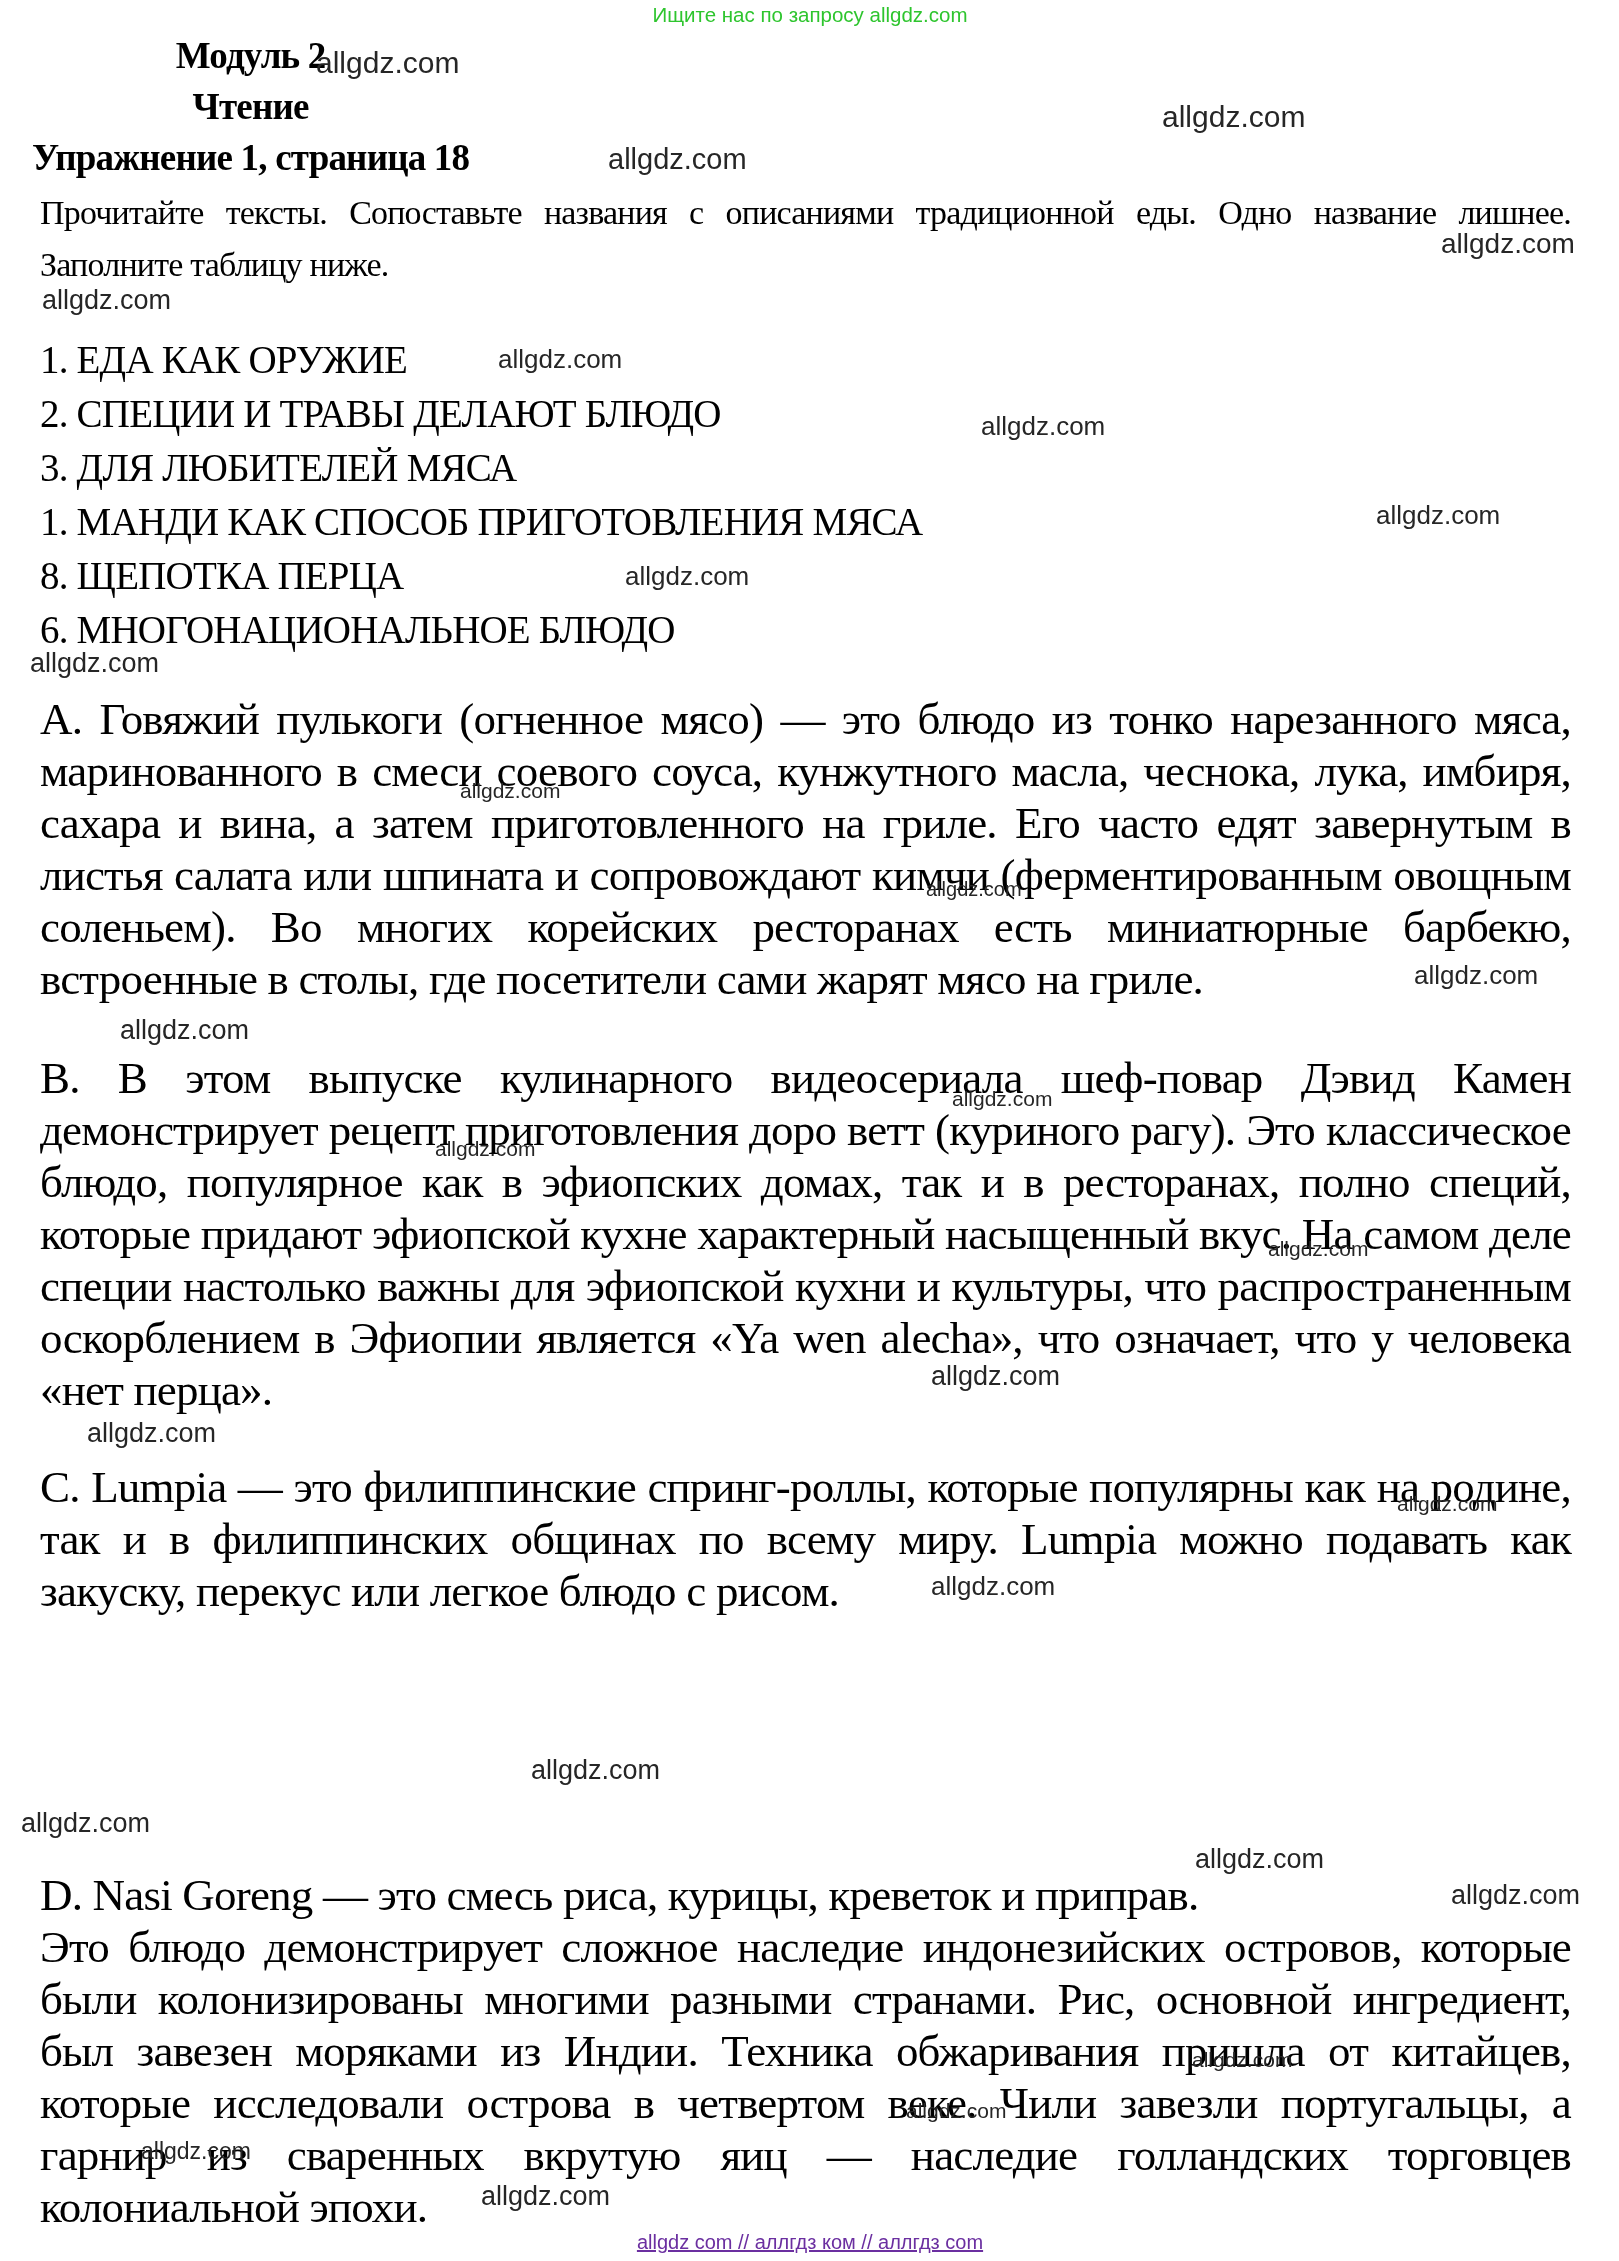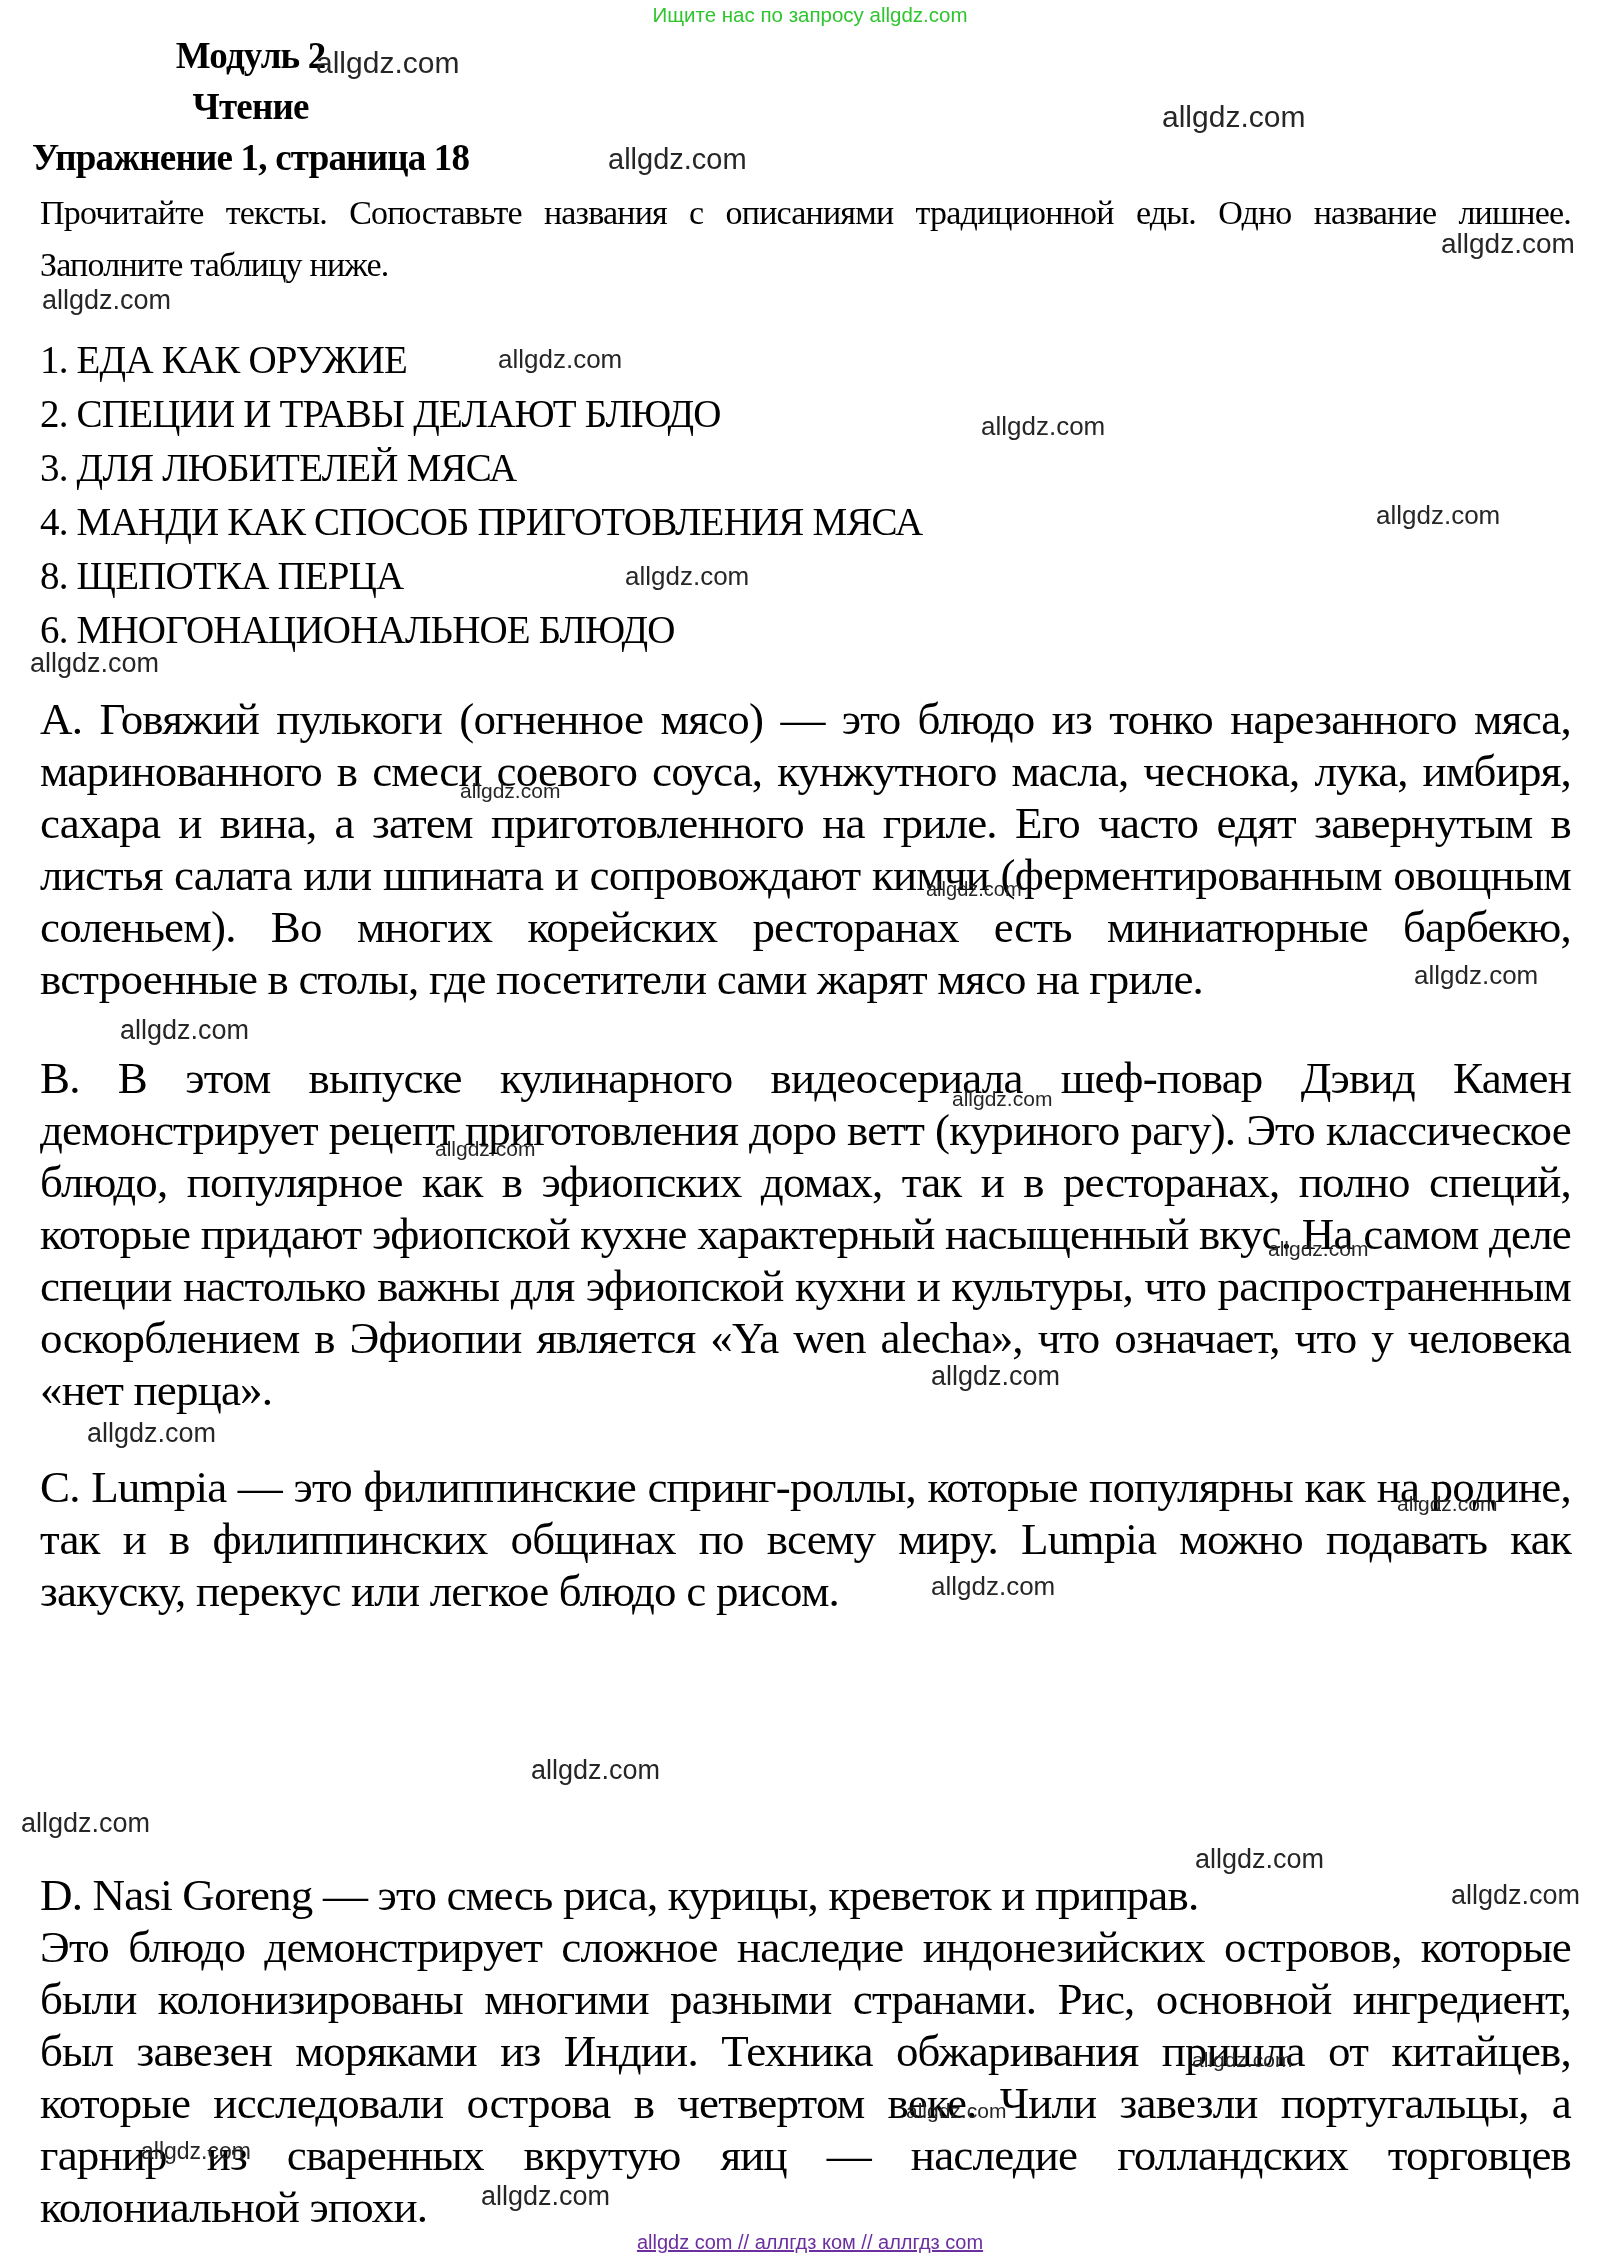--- a/index.html
+++ b/index.html
@@ -70,21 +70,21 @@
     <div>Чтение</div>
     <div>Упражнение 1, страница 18</div>
   </div>
 
   <div class="instruction">Прочитайте тексты. Сопоставьте названия с описаниями традиционной еды. Одно название лишнее. Заполните таблицу ниже.</div>
 
   <div class="titles">
     <div>1. ЕДА КАК ОРУЖИЕ</div>
     <div>2. СПЕЦИИ И ТРАВЫ ДЕЛАЮТ БЛЮДО</div>
     <div>3. ДЛЯ ЛЮБИТЕЛЕЙ МЯСА</div>
-    <div>4. МАНДИ КАК СПОСОБ ПРИГОТОВЛЕНИЯ МЯСА</div>
+    <div>1. МАНДИ КАК СПОСОБ ПРИГОТОВЛЕНИЯ МЯСА</div>
     <div>8. ЩЕПОТКА ПЕРЦА</div>
     <div>6. МНОГОНАЦИОНАЛЬНОЕ БЛЮДО</div>
   </div>
 
   <div class="par" id="par-a">А. Говяжий пулькоги (огненное мясо) — это блюдо из тонко нарезанного мяса, маринованного в смеси соевого соуса, кунжутного масла, чеснока, лука, имбиря, сахара и вина, а затем приготовленного на гриле. Его часто едят завернутым в листья салата или шпината и сопровождают кимчи (ферментированным овощным соленьем). Во многих корейских ресторанах есть миниатюрные барбекю, встроенные в столы, где посетители сами жарят мясо на гриле.</div>
   <div class="par" id="par-b">В. В этом выпуске кулинарного видеосериала шеф-повар Дэвид Камен демонстрирует рецепт приготовления доро ветт (куриного рагу). Это классическое блюдо, популярное как в эфиопских домах, так и в ресторанах, полно специй, которые придают эфиопской кухне характерный насыщенный вкус. На самом деле специи настолько важны для эфиопской кухни и культуры, что распространенным оскорблением в Эфиопии является «Ya wen alecha», что означает, что у человека «нет перца».</div>
   <div class="par" id="par-c1">С. Lumpia — это филиппинские спринг-роллы, которые популярны как на родине, так и в филиппинских общинах по всему миру. Lumpia можно подавать как закуску, перекус или легкое блюдо с рисом.</div>
   <div class="par" id="par-d1">D. Nasi Goreng — это смесь риса, курицы, креветок и приправ.</div>
   <div class="par" id="par-d2">Это блюдо демонстрирует сложное наследие индонезийских островов, которые были колонизированы многими разными странами. Рис, основной ингредиент, был завезен моряками из Индии. Техника обжаривания пришла от китайцев, которые исследовали острова в четвертом веке. Чили завезли португальцы, а гарнир из сваренных вкрутую яиц — наследие голландских торговцев колониальной эпохи.</div>
 

